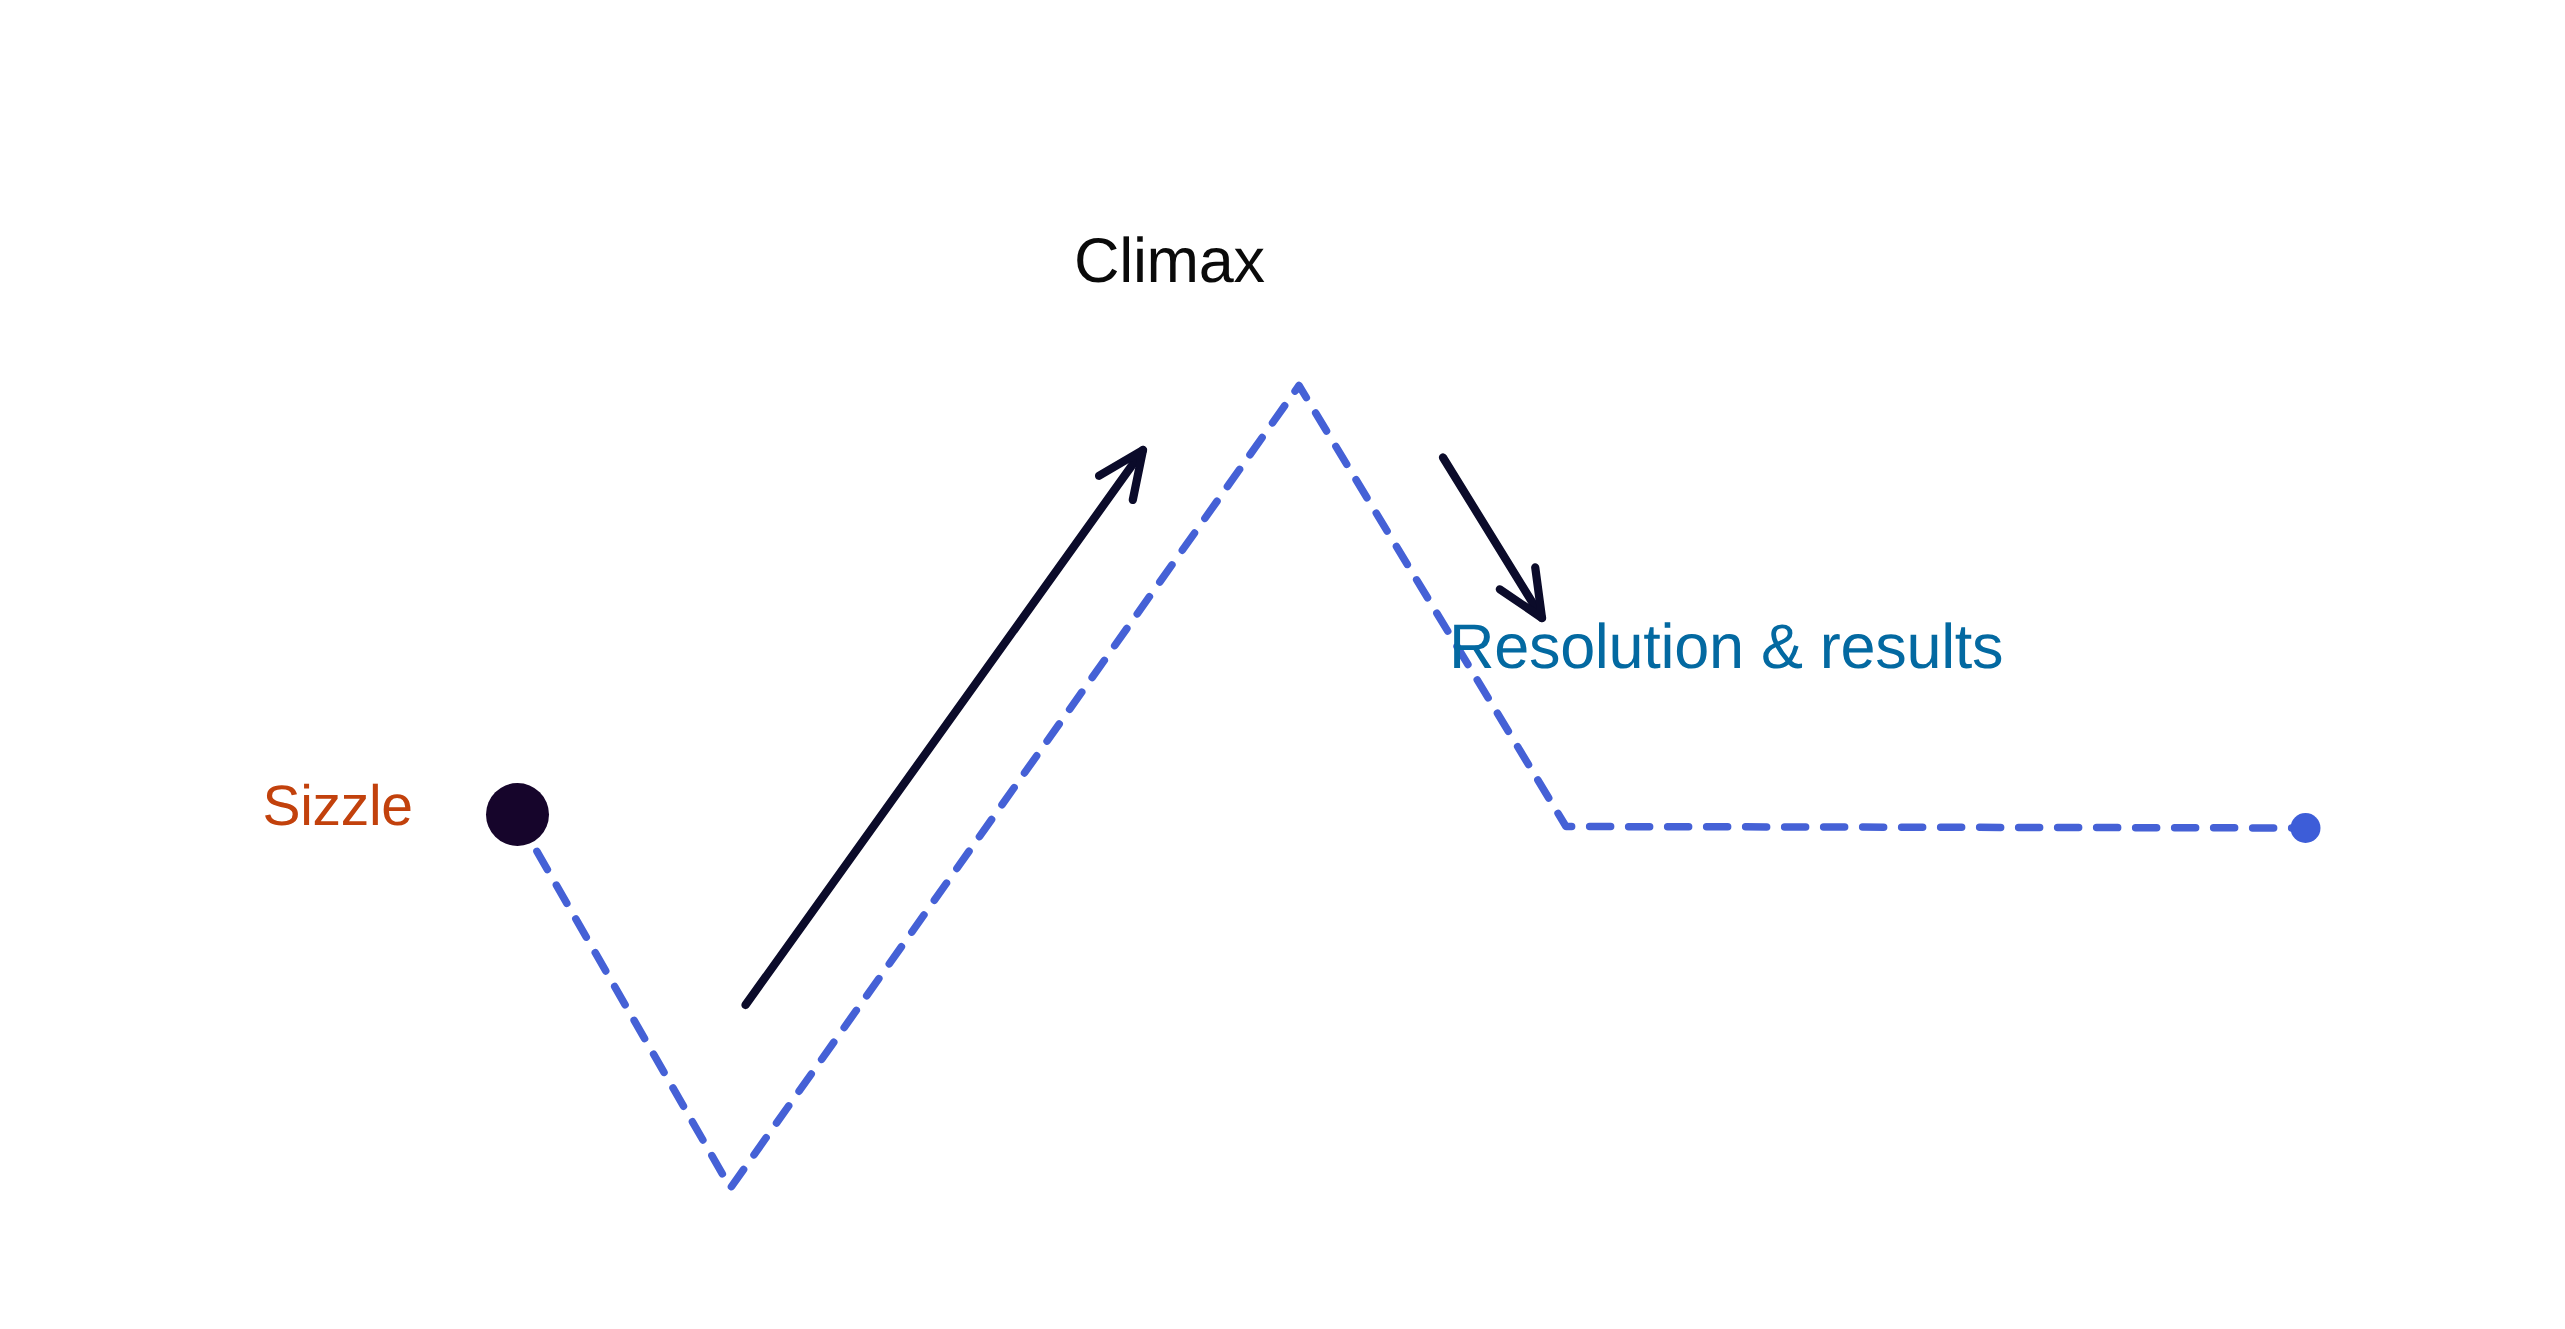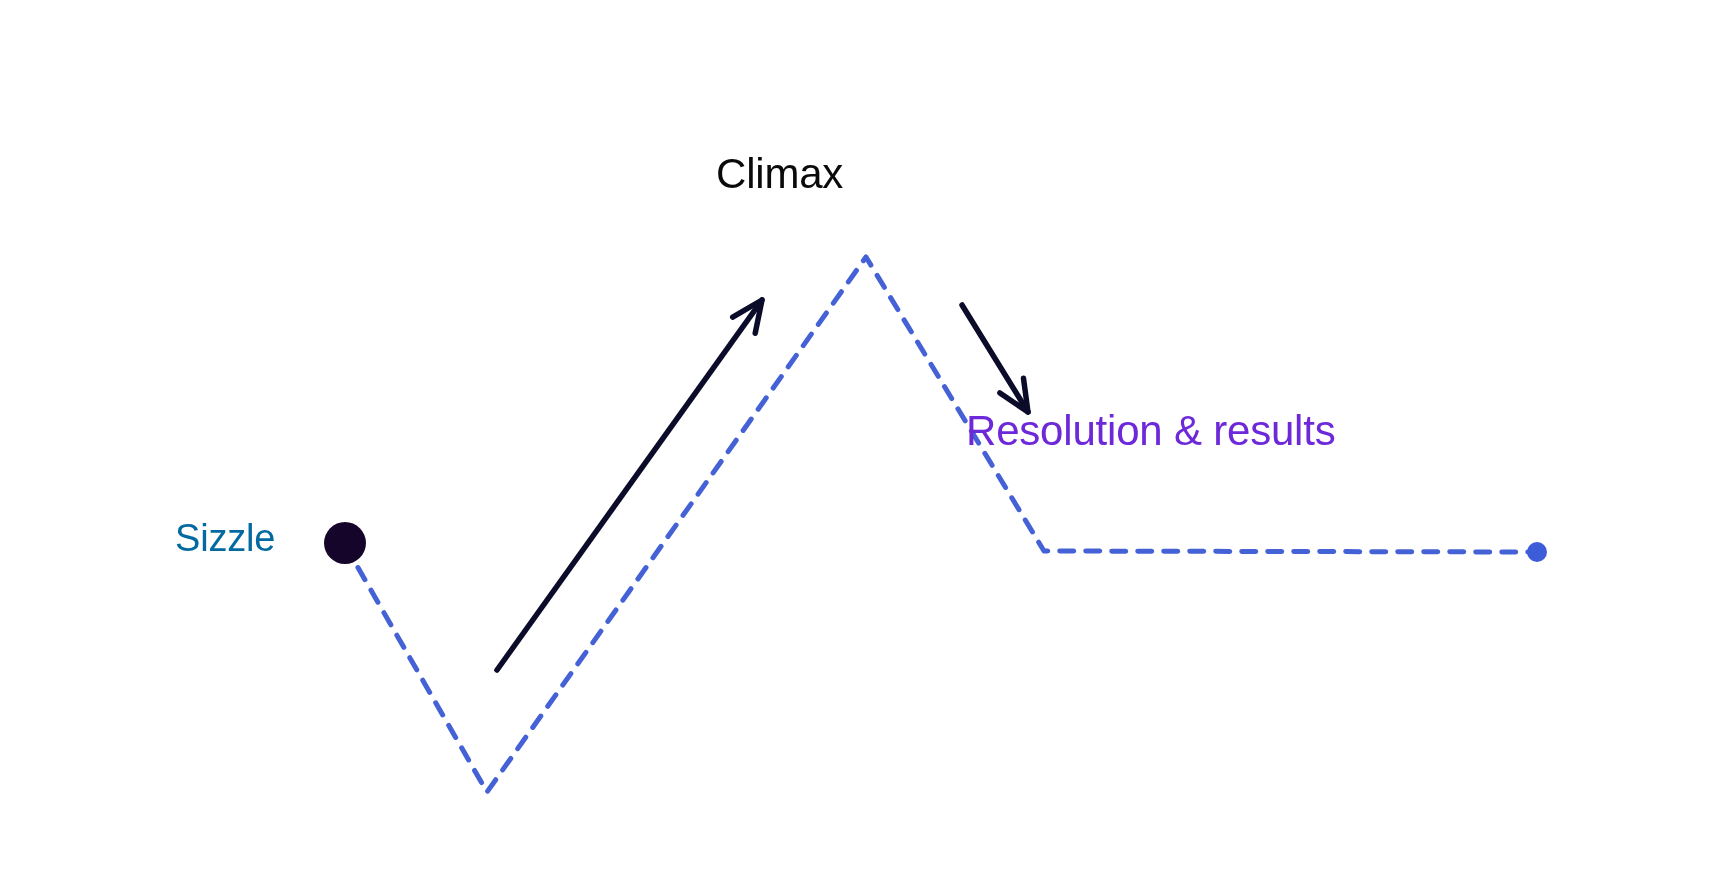--- a/index.html
+++ b/index.html
@@ -73,19 +73,19 @@
       <line id="arrow-up-shaft" x1="497" y1="670" x2="762" y2="300" stroke="#0b0b2a" stroke-width="5.5" stroke-linecap="round"></line>
       <path id="arrow-up-head" d="M 732.7 317.2 L 762 300 L 755.2 333.3" fill="none" stroke="#0b0b2a" stroke-width="5.5" stroke-linecap="round" stroke-linejoin="round"></path>
     </g>
 
     <g id="arrow-down">
       <line id="arrow-down-shaft" x1="962" y1="305" x2="1028" y2="412" stroke="#0b0b2a" stroke-width="5.5" stroke-linecap="round"></line>
       <path id="arrow-down-head" d="M 1023.5 378.3 L 1028 412 L 999.9 392.9" fill="none" stroke="#0b0b2a" stroke-width="5.5" stroke-linecap="round" stroke-linejoin="round"></path>
     </g>
   </svg>
 
-  <div class="stage-label" id="label-sizzle" style="color: #0369a1; text-align: center;">Sizzle</div>
+  <div class="stage-label" id="label-sizzle" style="color: #c2410c; text-align: center;">Sizzle</div>
 
   <div class="stage-label" id="label-climax" style="color: rgb(10, 10, 10);">Climax</div>
 
-  <div class="stage-label" id="label-resolution" style="color: #6d28d9;">Resolution &amp; results</div>
+  <div class="stage-label" id="label-resolution" style="color: #0369a1;">Resolution &amp; results</div>
 
 </div>
 
 </body></html>

